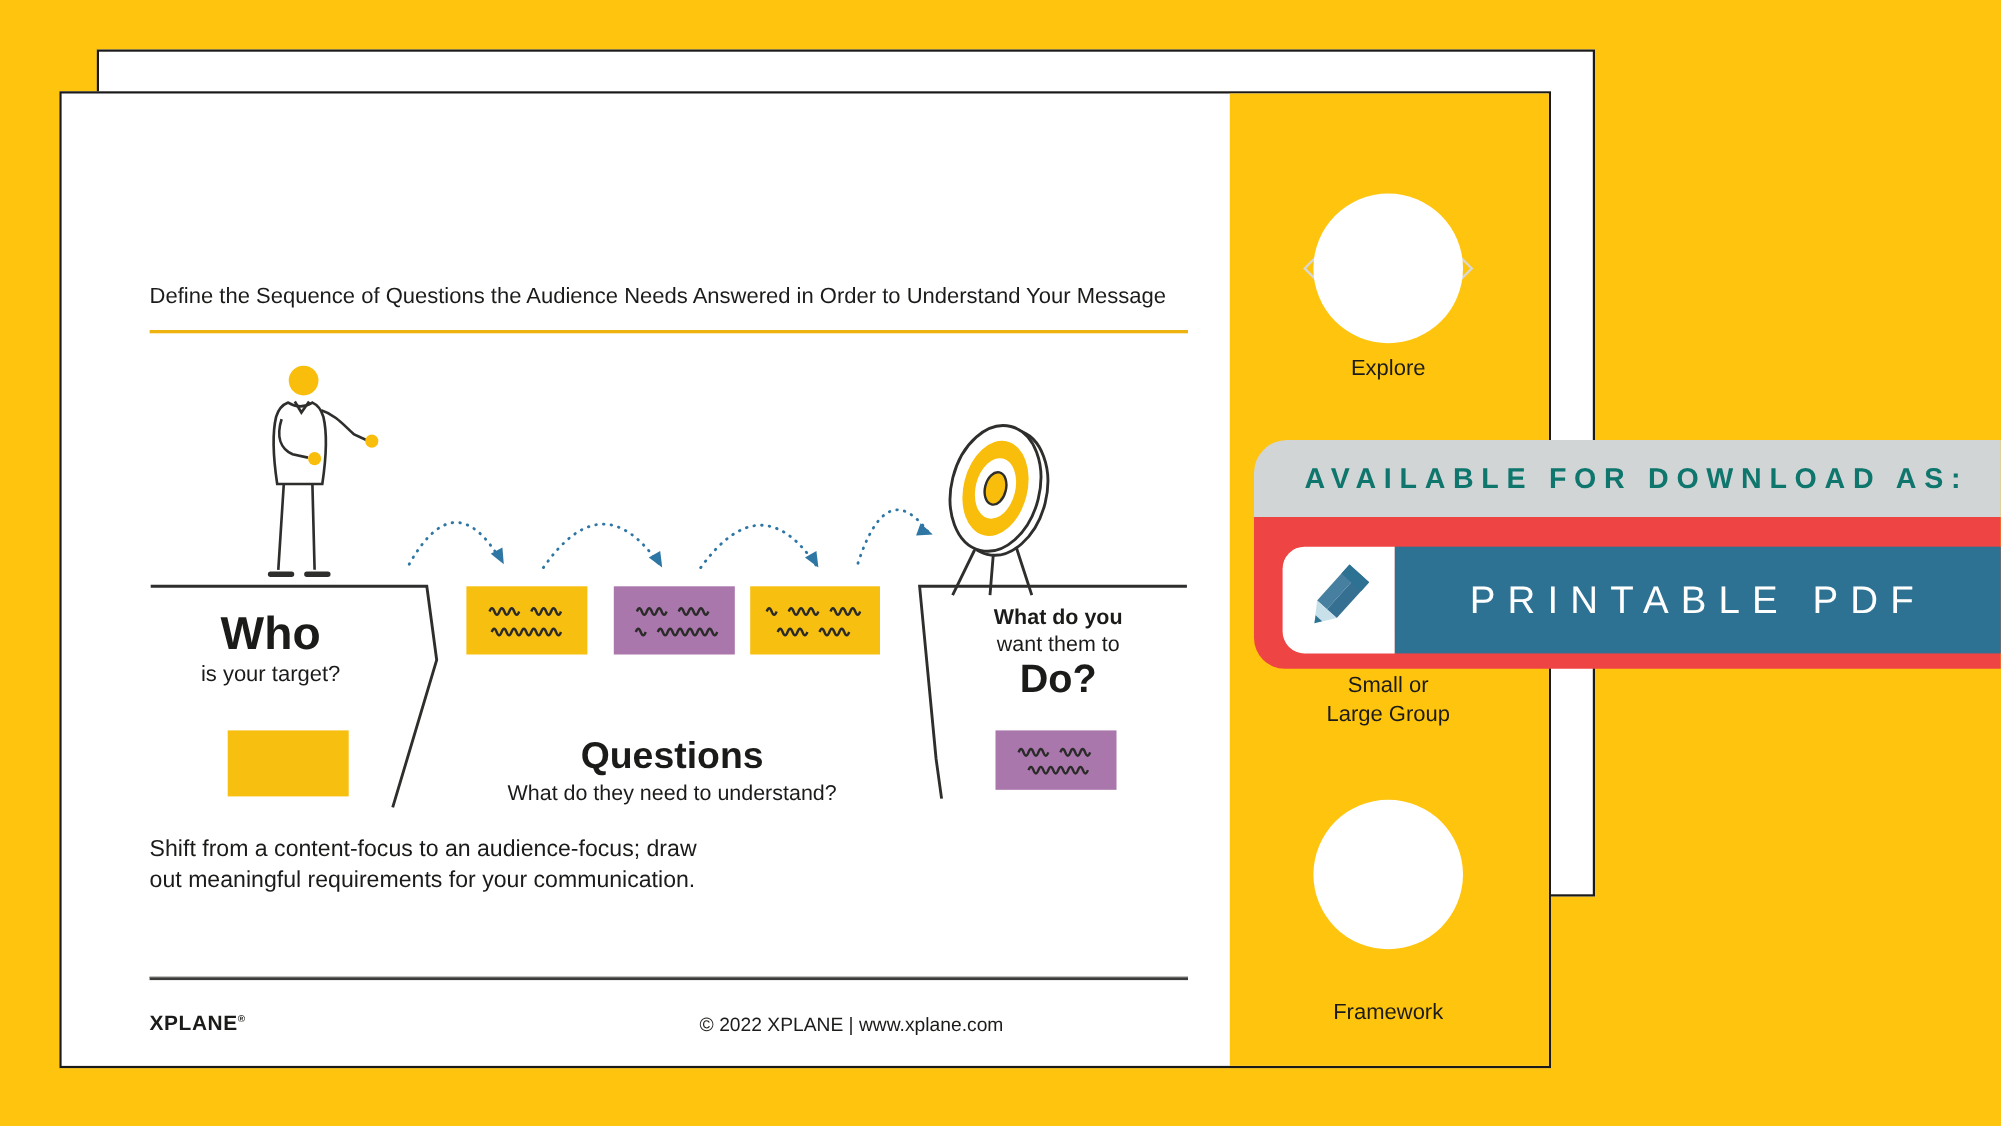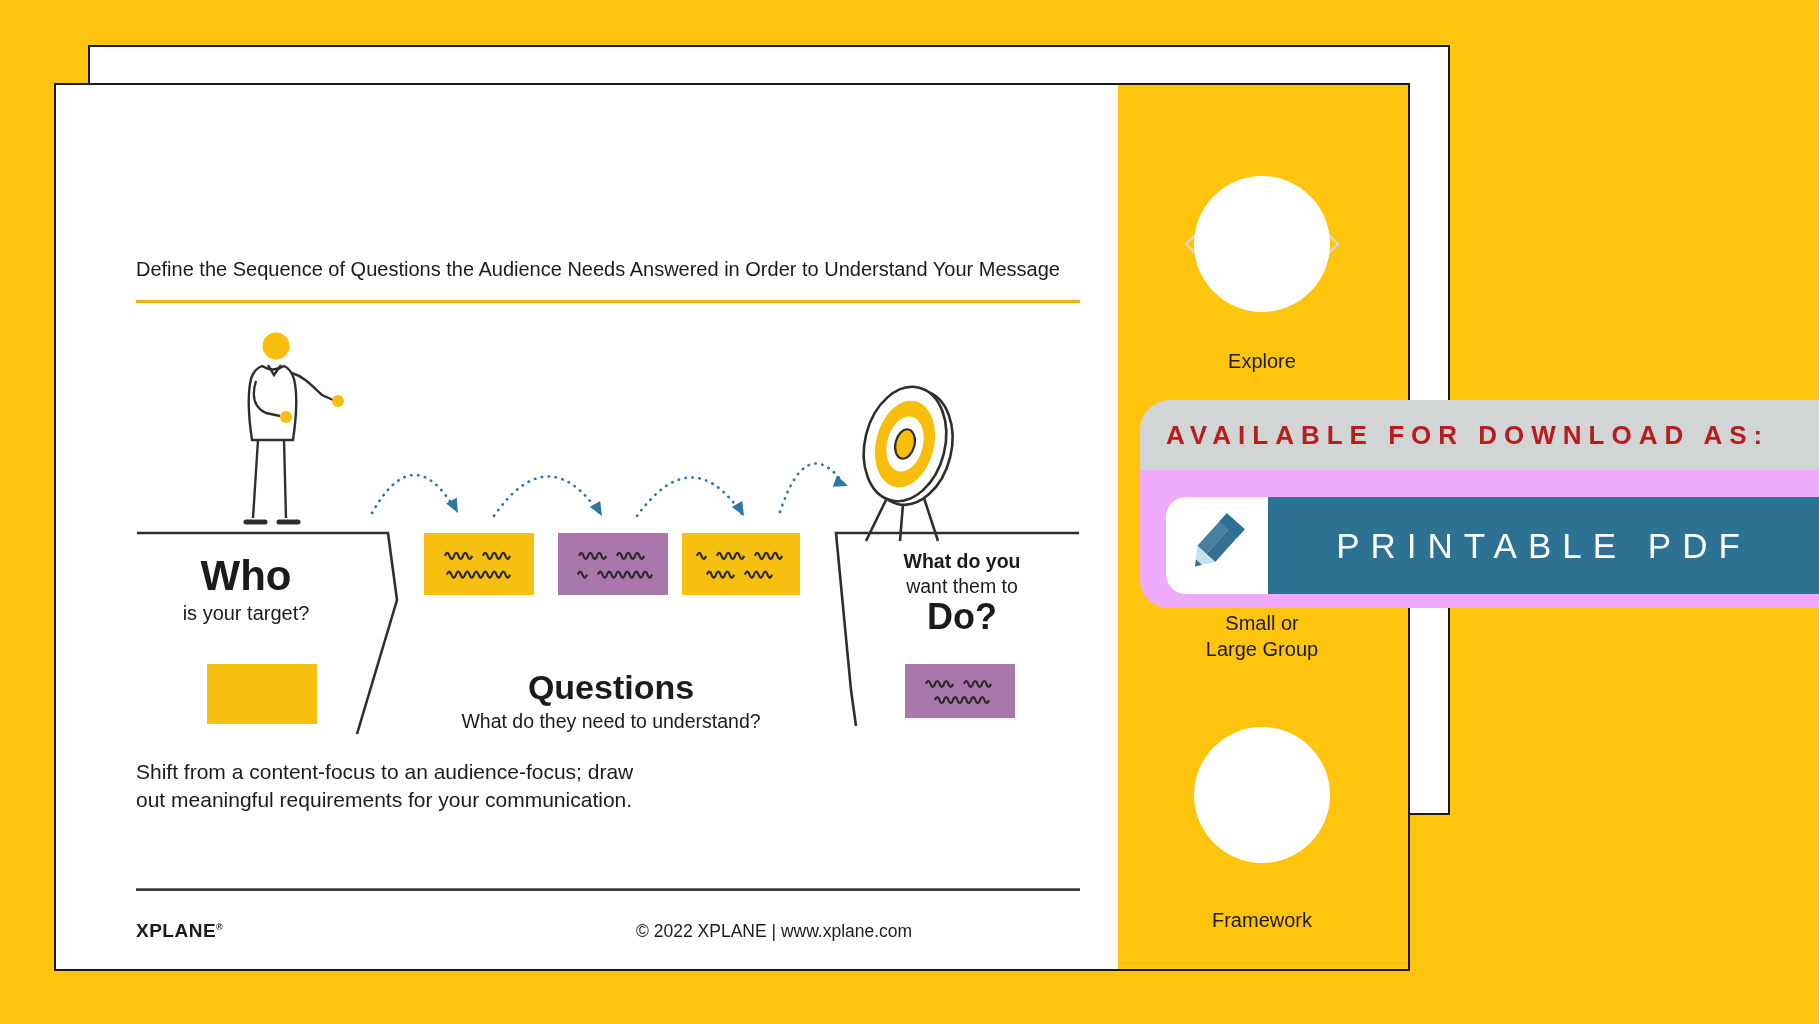--- a/index.html
+++ b/index.html
@@ -30,30 +30,30 @@
   #footer-rule{left:136px;top:888px;width:944px;height:2px;background:#3b3b39;
                border-top:1px solid #6d6d6b;z-index:4;}
   #brand{left:136px;top:920px;font-size:19px;font-weight:700;letter-spacing:.5px;}
   #brand sup{font-size:9px;}
   #copyright{left:636px;top:921px;width:444px;font-size:17.5px;}
   
   .side-circle{position:absolute;width:136px;height:136px;border-radius:50%;
                background:#fff;z-index:4;}
   #explore-circle{left:1194px;top:176px;}
   #framework-circle{left:1194px;top:727px;}
-  #explore-label{left:1192px;top:324px;width:140px;font-size:20px;margin-top:26px;}
+  #explore-label{left:1192px;top:324px;width:140px;font-size:20px;}
   #group-label-1{left:1172px;top:612px;width:180px;font-size:20px;}
   #group-label-2{left:1172px;top:638px;width:180px;font-size:20px;}
   #framework-label{left:1172px;top:872px;width:180px;font-size:20px;margin-top:37px;}
   
   #banner{left:1140px;top:400px;width:679px;height:208px;z-index:50;}
   #banner-heading{position:absolute;left:0;top:0;width:100%;height:70px;background:#D2D5D6;
-                  border-radius:30px 0 0 0;line-height:70px;padding-left:26px;box-sizing:border-box;
-                  font-size:26px;font-weight:600;letter-spacing:7px;color:#b91c1c;}
-  #banner-body{position:absolute;left:0;top:70px;width:100%;height:138px;background:#f0abfc;
+                  border-radius:30px 0 0 0;line-height:70px;padding-left:46px;box-sizing:border-box;
+                  font-size:26px;font-weight:600;letter-spacing:7px;color:#0f766e;}
+  #banner-body{position:absolute;left:0;top:70px;width:100%;height:138px;background:#ef4444;
                border-radius:0 0 0 28px;}
   #pdf-button{position:absolute;left:26px;top:27px;width:653px;height:97px;display:flex;cursor:pointer;}
   #pencil-tile{width:102px;height:97px;background:#fff;border-radius:20px 0 0 20px;
                display:flex;align-items:center;justify-content:center;}
   #pdf-label-bar{flex:1;background:#2D7293;display:flex;align-items:center;justify-content:center;
                  font-size:35px;font-weight:500;letter-spacing:11px;color:#fff;}
   svg{display:block;}
   #diagram-svg{position:absolute;left:0;top:0;z-index:3;pointer-events:none;}
 </style>
 </head>

